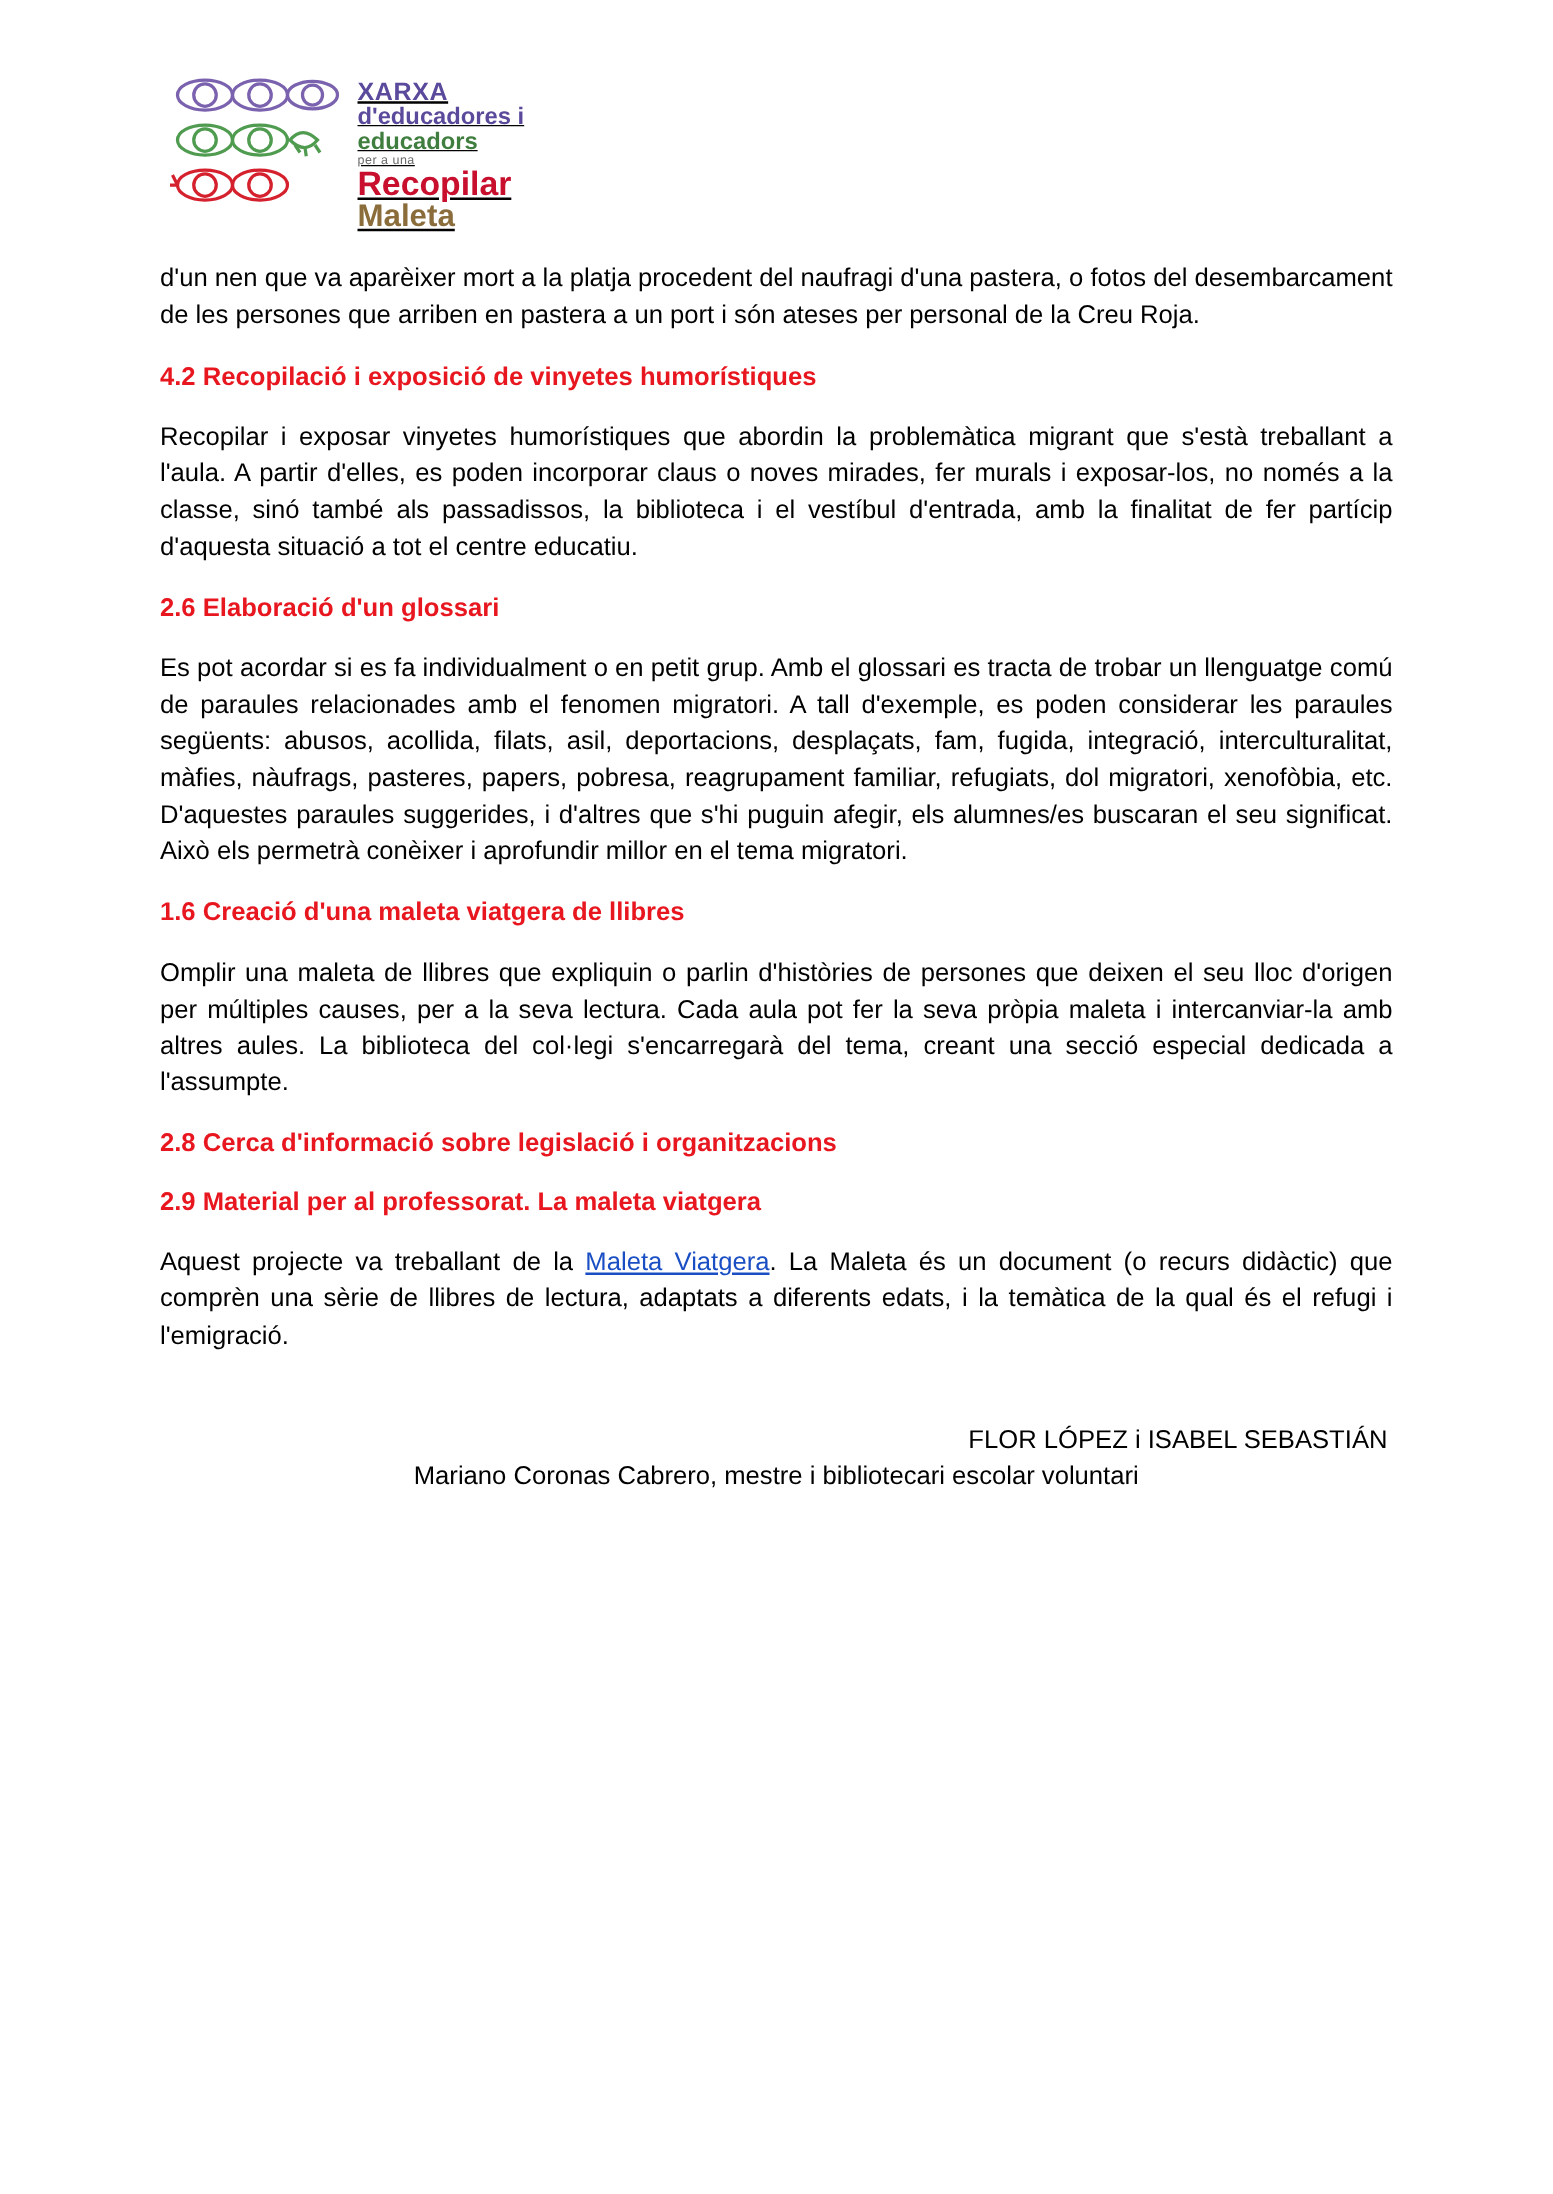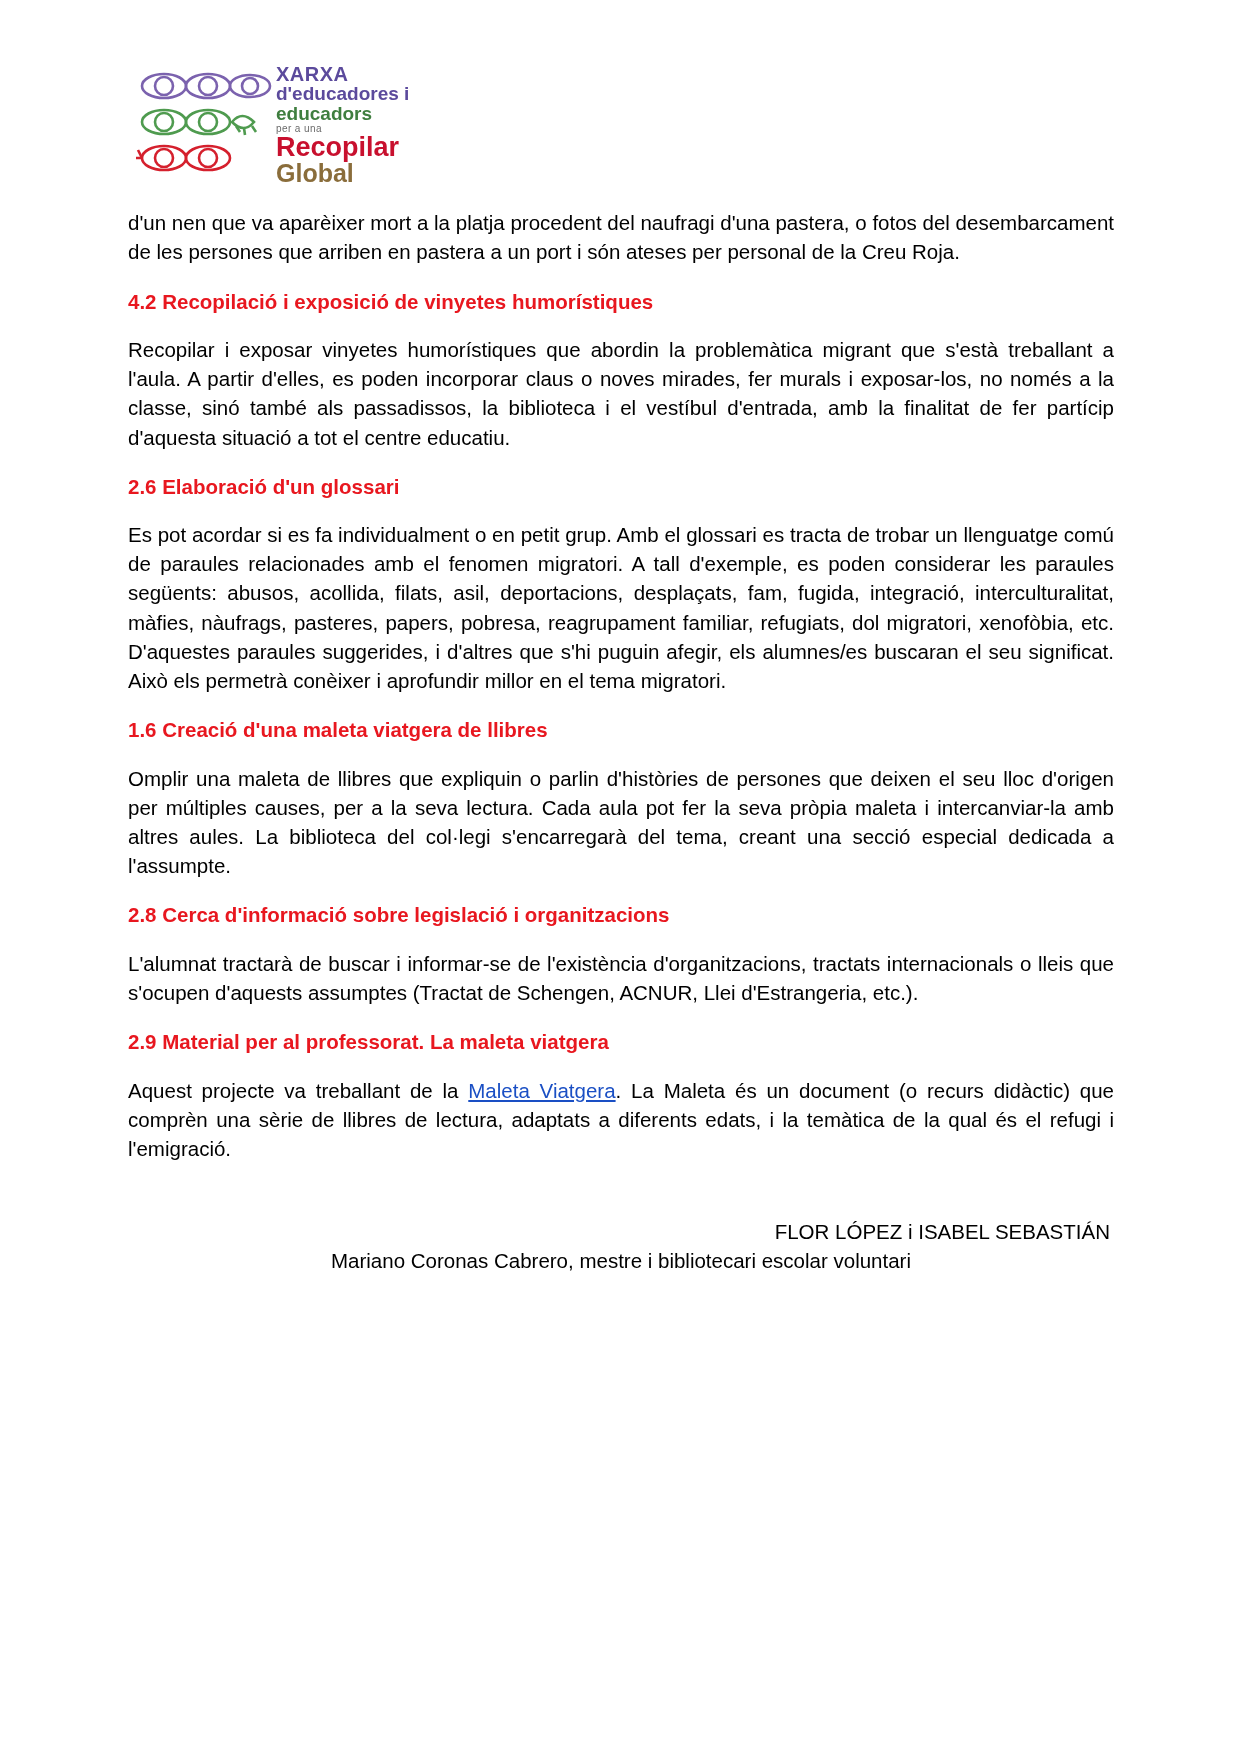--- a/index.html
+++ b/index.html
@@ -16,22 +16,24 @@
   .page {
     width: 1242px;
     min-height: 1755px;
     box-sizing: border-box;
     padding: 48px 128px 0 128px;
     position: relative;
   }
   
   .logo-block {
     display: flex;
-    align-items: flex-end;
+    align-items: flex-start;
+    gap: 10px;
     margin: 8px 0 22px 8px;
+    text-decoration: underline;
   }
   .logo-mark {
     width: 140px;
     height: 120px;
     flex: none;
     position: relative;
   }
   .logo-text {
     padding-top: 8px;
     line-height: 1.02;
@@ -139,37 +141,36 @@
           </g>
         </g>
       </svg>
     </div>
     <div class="logo-text">
       <div class="logo-l1">XARXA</div>
       <div class="logo-l2">d'educadores i</div>
       <div class="logo-l3">educadors</div>
       <div class="logo-l4">per a una</div>
       <div class="logo-l5">Recopilar</div>
-      <div class="logo-l6">Global</div>
+      <div class="logo-l6">Maleta</div>
     </div>
   </div>
 
   <p class="body-text">d'un nen que va aparèixer mort a la platja procedent del naufragi d'una pastera, o fotos del desembarcament de les persones que arriben en pastera a un port i són ateses per personal de la Creu Roja.</p>
 
   <h2 class="section-heading">4.2 Recopilació i exposició de vinyetes humorístiques</h2>
   <p class="body-text">Recopilar i exposar vinyetes humorístiques que abordin la problemàtica migrant que s'està treballant a l'aula. A partir d'elles, es poden incorporar claus o noves mirades, fer murals i exposar-los, no només a la classe, sinó també als passadissos, la biblioteca i el vestíbul d'entrada, amb la finalitat de fer partícip d'aquesta situació a tot el centre educatiu.</p>
 
   <h2 class="section-heading">2.6 Elaboració d'un glossari</h2>
   <p class="body-text">Es pot acordar si es fa individualment o en petit grup. Amb el glossari es tracta de trobar un llenguatge comú de paraules relacionades amb el fenomen migratori. A tall d'exemple, es poden considerar les paraules següents: abusos, acollida, filats, asil, deportacions, desplaçats, fam, fugida, integració, interculturalitat, màfies, nàufrags, pasteres, papers, pobresa, reagrupament familiar, refugiats, dol migratori, xenofòbia, etc. D'aquestes paraules suggerides, i d'altres que s'hi puguin afegir, els alumnes/es buscaran el seu significat. Això els permetrà conèixer i aprofundir millor en el tema migratori.</p>
 
   <h2 class="section-heading">1.6 Creació d'una maleta viatgera de llibres</h2>
   <p class="body-text">Omplir una maleta de llibres que expliquin o parlin d'històries de persones que deixen el seu lloc d'origen per múltiples causes, per a la seva lectura. Cada aula pot fer la seva pròpia maleta i intercanviar-la amb altres aules. La biblioteca del col·legi s'encarregarà del tema, creant una secció especial dedicada a l'assumpte.</p>
 
   <h2 class="section-heading">2.8 Cerca d'informació sobre legislació i organitzacions</h2>
-  <p class="body-text">L'alumnat tractarà de buscar i informar-se de l'existència d'organitzacions, tractats internacionals o lleis que s'ocupen d'aquests assumptes (Tractat de Schengen, ACNUR, Llei d'Estrangeria, etc.).</p>
 
   <h2 class="section-heading">2.9 Material per al professorat. La maleta viatgera</h2>
   <p class="body-text"><span>Aquest projecte va treballant de la </span><a class="inline-link" href="#">Maleta Viatgera</a><span>. La Maleta és un document (o recurs didàctic) que comprèn una sèrie de llibres de lectura, adaptats a diferents edats, i la temàtica de la qual és el refugi i l'emigració.</span></p>
 
   <div class="signature">
     <div class="line-right">FLOR LÓPEZ i ISABEL SEBASTIÁN</div>
     <div>Mariano Coronas Cabrero, mestre i bibliotecari escolar voluntari</div>
   </div>
 
 </div>

